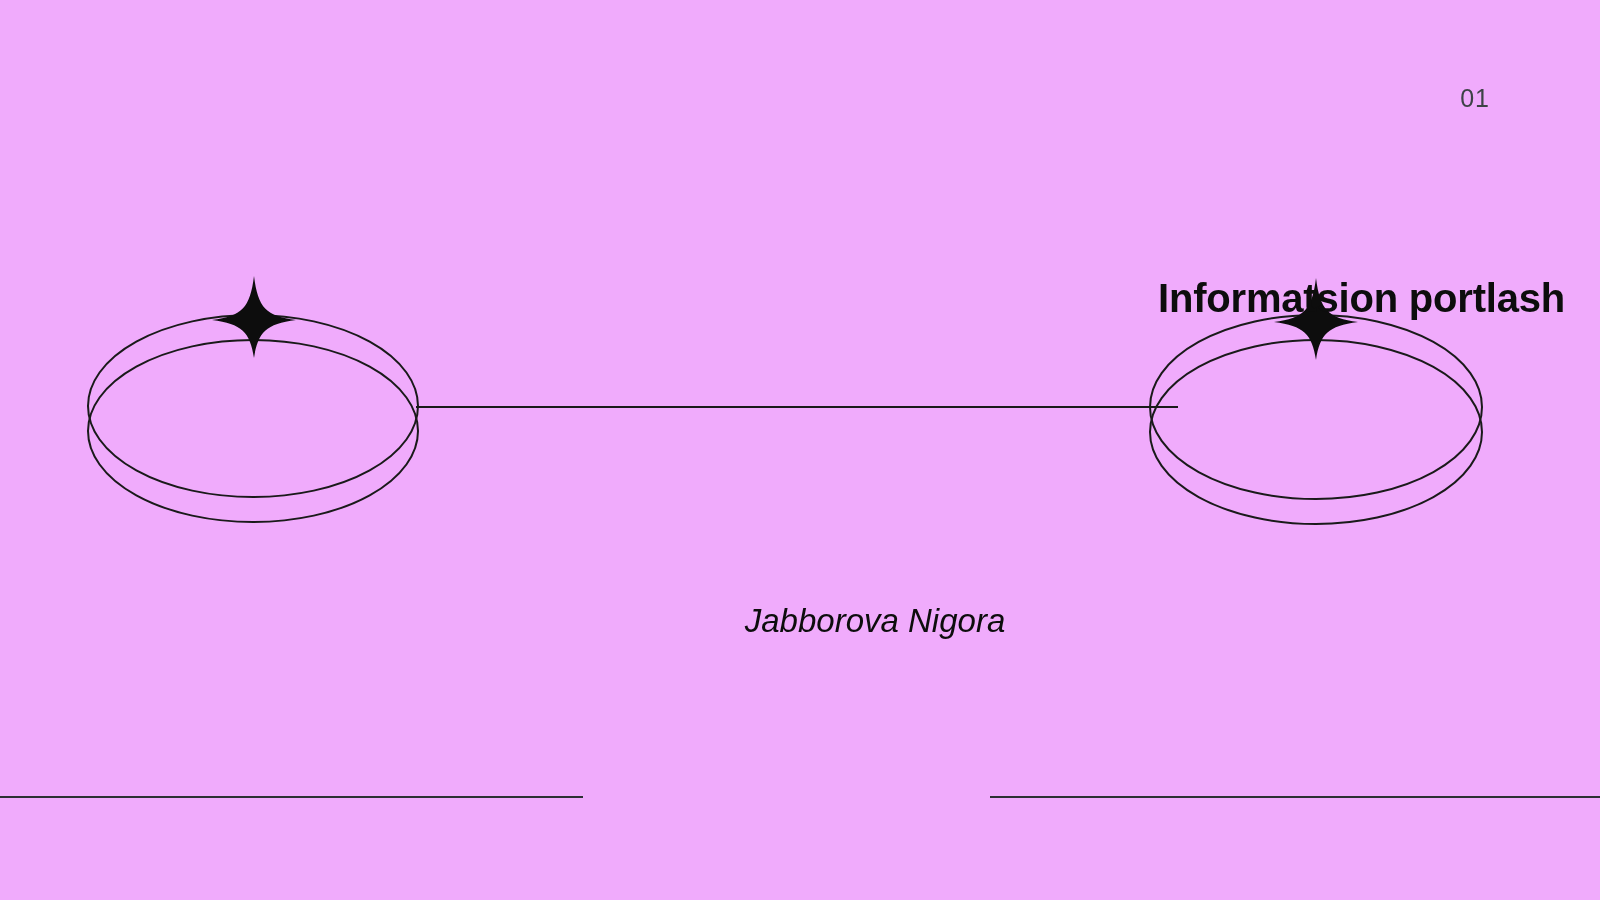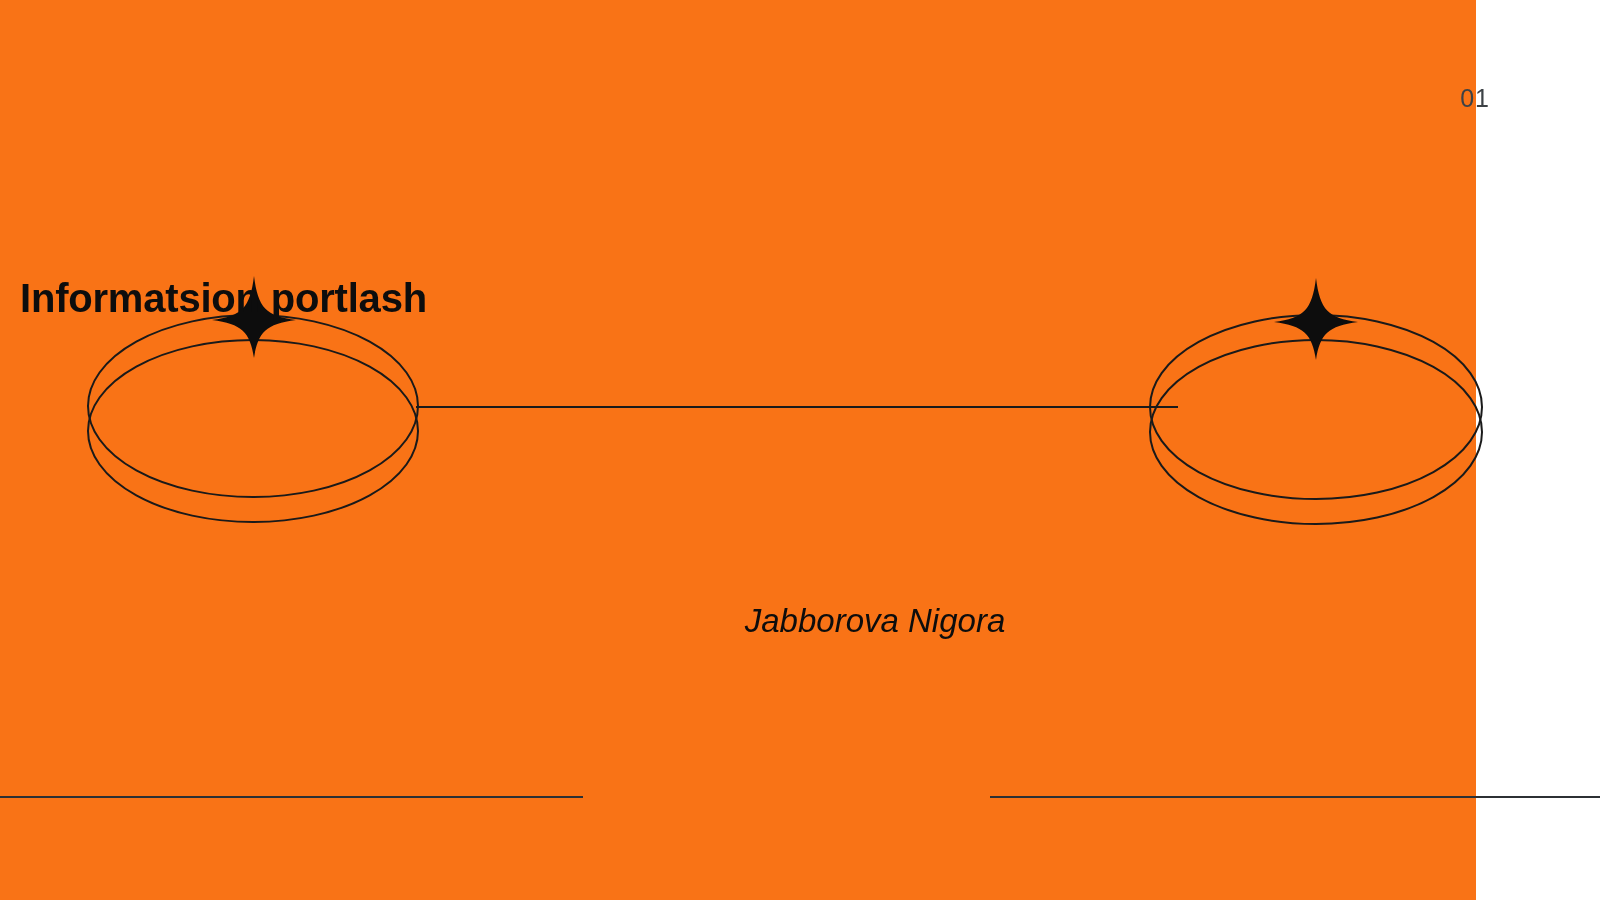--- a/index.html
+++ b/index.html
@@ -8,23 +8,23 @@
   }
   body {
     width: 1600px;
     height: 900px;
     background: #ffffff;
     font-family: "Liberation Sans", sans-serif;
     overflow: hidden;
   }
   #slide {
     position: relative;
-    width: 1476px;
+    width: 1600px;
     height: 900px;
-    background: #f97316;
+    background: #f0abfc;
   }
 
   
   #page-number {
     position: absolute;
     left: 1410px;
     top: 84px;
     width: 80px;
     text-align: right;
     font-family: "Liberation Sans", sans-serif;
@@ -34,28 +34,27 @@
     color: #3d4246;
     user-select: none;
   }
 
   
   #slide-title {
     position: absolute;
     left: 0px;
     top: 276px;
     width: 1565px;
-    text-align: left;
+    text-align: right;
     font-family: "Liberation Sans", sans-serif;
     font-size: 40px;
     font-weight: 700;
     letter-spacing: -0.2px;
     color: #0d0d0d;
     white-space: nowrap;
-    margin-left: 20px;
   }
 
   
   #author-name {
     position: absolute;
     left: 0px;
     top: 602px;
     width: 1750px;
     text-align: center;
     font-family: "Liberation Sans", sans-serif;

